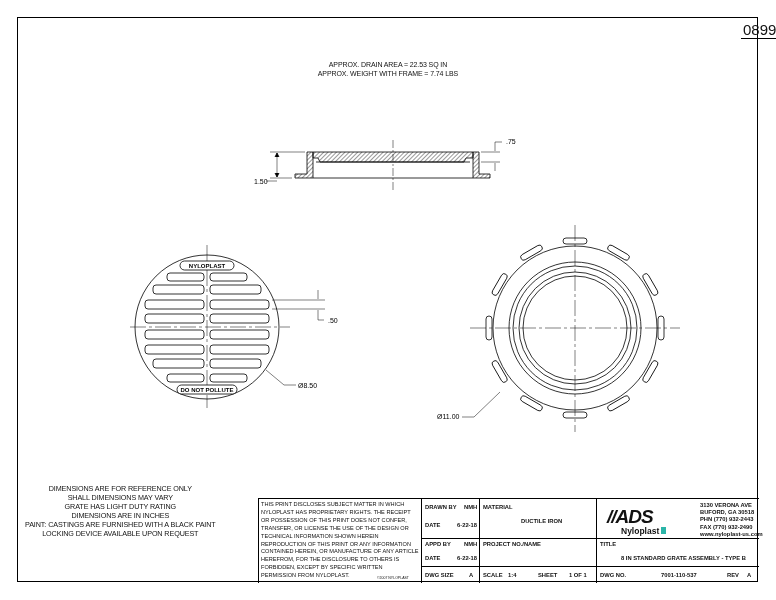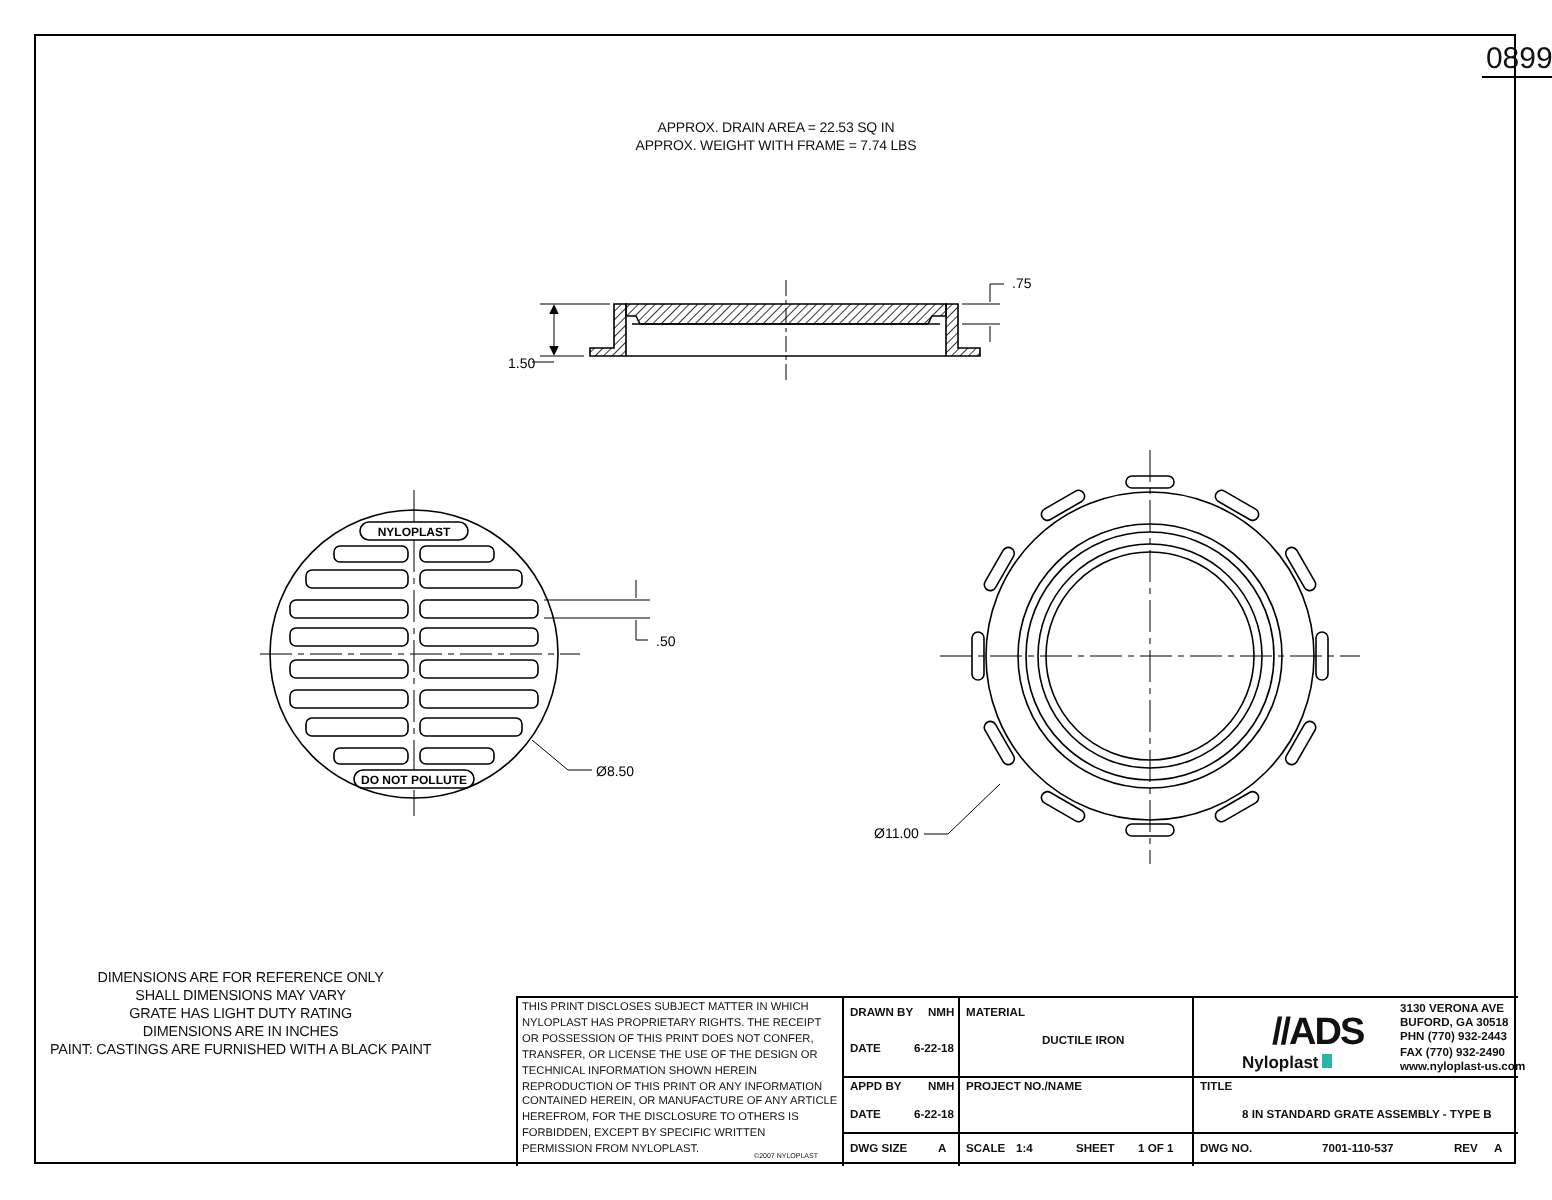--- a/index.html
+++ b/index.html
@@ -15,22 +15,22 @@
   svg.drw { position:absolute; left:0; top:0; }
   .notes { position:absolute; left:25px; top:484px; font-size:7.2px; line-height:9.1px;
            white-space:nowrap; letter-spacing:-0.1px;text-align:center; }
   .tb { position:absolute; left:258px; top:498px; width:500px; height:84px;
         border-top:1px solid #000; border-left:1px solid #000; }
   .disc { position:absolute; left:2px; top:2px; width:158px; font-size:5.6px;
           line-height:7.9px; }
   .vline { position:absolute; background:#000; width:1px; }
   .hline { position:absolute; background:#000; height:1px; }
   .lbl { position:absolute; font-size:5.8px; font-weight:bold; white-space:nowrap; }
-  .logo-ads { position:absolute; font-size:19px; font-weight:bold; 
-              letter-spacing:-1px;margin-left:29px; }
+  .logo-ads { position:absolute; font-size:19px; font-weight:bold; font-style:italic;
+              letter-spacing:-1px; }
   .logo-nylo { position:absolute; font-size:8.5px; font-weight:bold; }
 </style>
 </head>
 <body>
 
 <div class="sheet"></div>
 
 <div class="title-part"><span>0899CGSF</span></div>
 <div class="spec" style="top:61px">APPROX. DRAIN AREA = 22.53 SQ IN</div>
 <div class="spec" style="top:70px">APPROX. WEIGHT WITH FRAME = 7.74 LBS</div>
@@ -134,20 +134,21 @@
   </g>
   <text x="437" y="419" font-size="7" font-family="Liberation Sans, sans-serif">Ø11.00</text>
 </svg>
 
 <div class="notes">
   <div>DIMENSIONS ARE FOR REFERENCE ONLY</div>
   <div>SHALL DIMENSIONS MAY VARY</div>
   <div>GRATE HAS LIGHT DUTY RATING</div>
   <div>DIMENSIONS ARE IN INCHES</div>
   <div>PAINT:  CASTINGS ARE FURNISHED WITH A BLACK PAINT</div>
+  <div>LOCKING DEVICE AVAILABLE UPON REQUEST</div>
 </div>
 
 <div class="tb">
   <div class="disc">THIS PRINT DISCLOSES SUBJECT MATTER IN WHICH NYLOPLAST HAS PROPRIETARY RIGHTS.  THE RECEIPT OR POSSESSION OF THIS PRINT DOES NOT CONFER, TRANSFER, OR LICENSE THE USE OF THE DESIGN OR TECHNICAL INFORMATION SHOWN HEREIN REPRODUCTION OF THIS PRINT OR ANY INFORMATION CONTAINED HEREIN, OR MANUFACTURE OF ANY ARTICLE HEREFROM, FOR THE DISCLOSURE TO OTHERS IS FORBIDDEN, EXCEPT BY SPECIFIC WRITTEN PERMISSION FROM NYLOPLAST.</div>
   <div class="lbl" style="left:118px;top:77px;font-size:3.5px;font-weight:normal">©2007 NYLOPLAST</div>
 
   <div class="vline" style="left:162px;top:0;height:84px"></div>
   <div class="vline" style="left:220px;top:0;height:84px"></div>
   <div class="vline" style="left:337px;top:0;height:84px"></div>
   <div class="hline" style="left:162px;top:39px;width:175px"></div>

